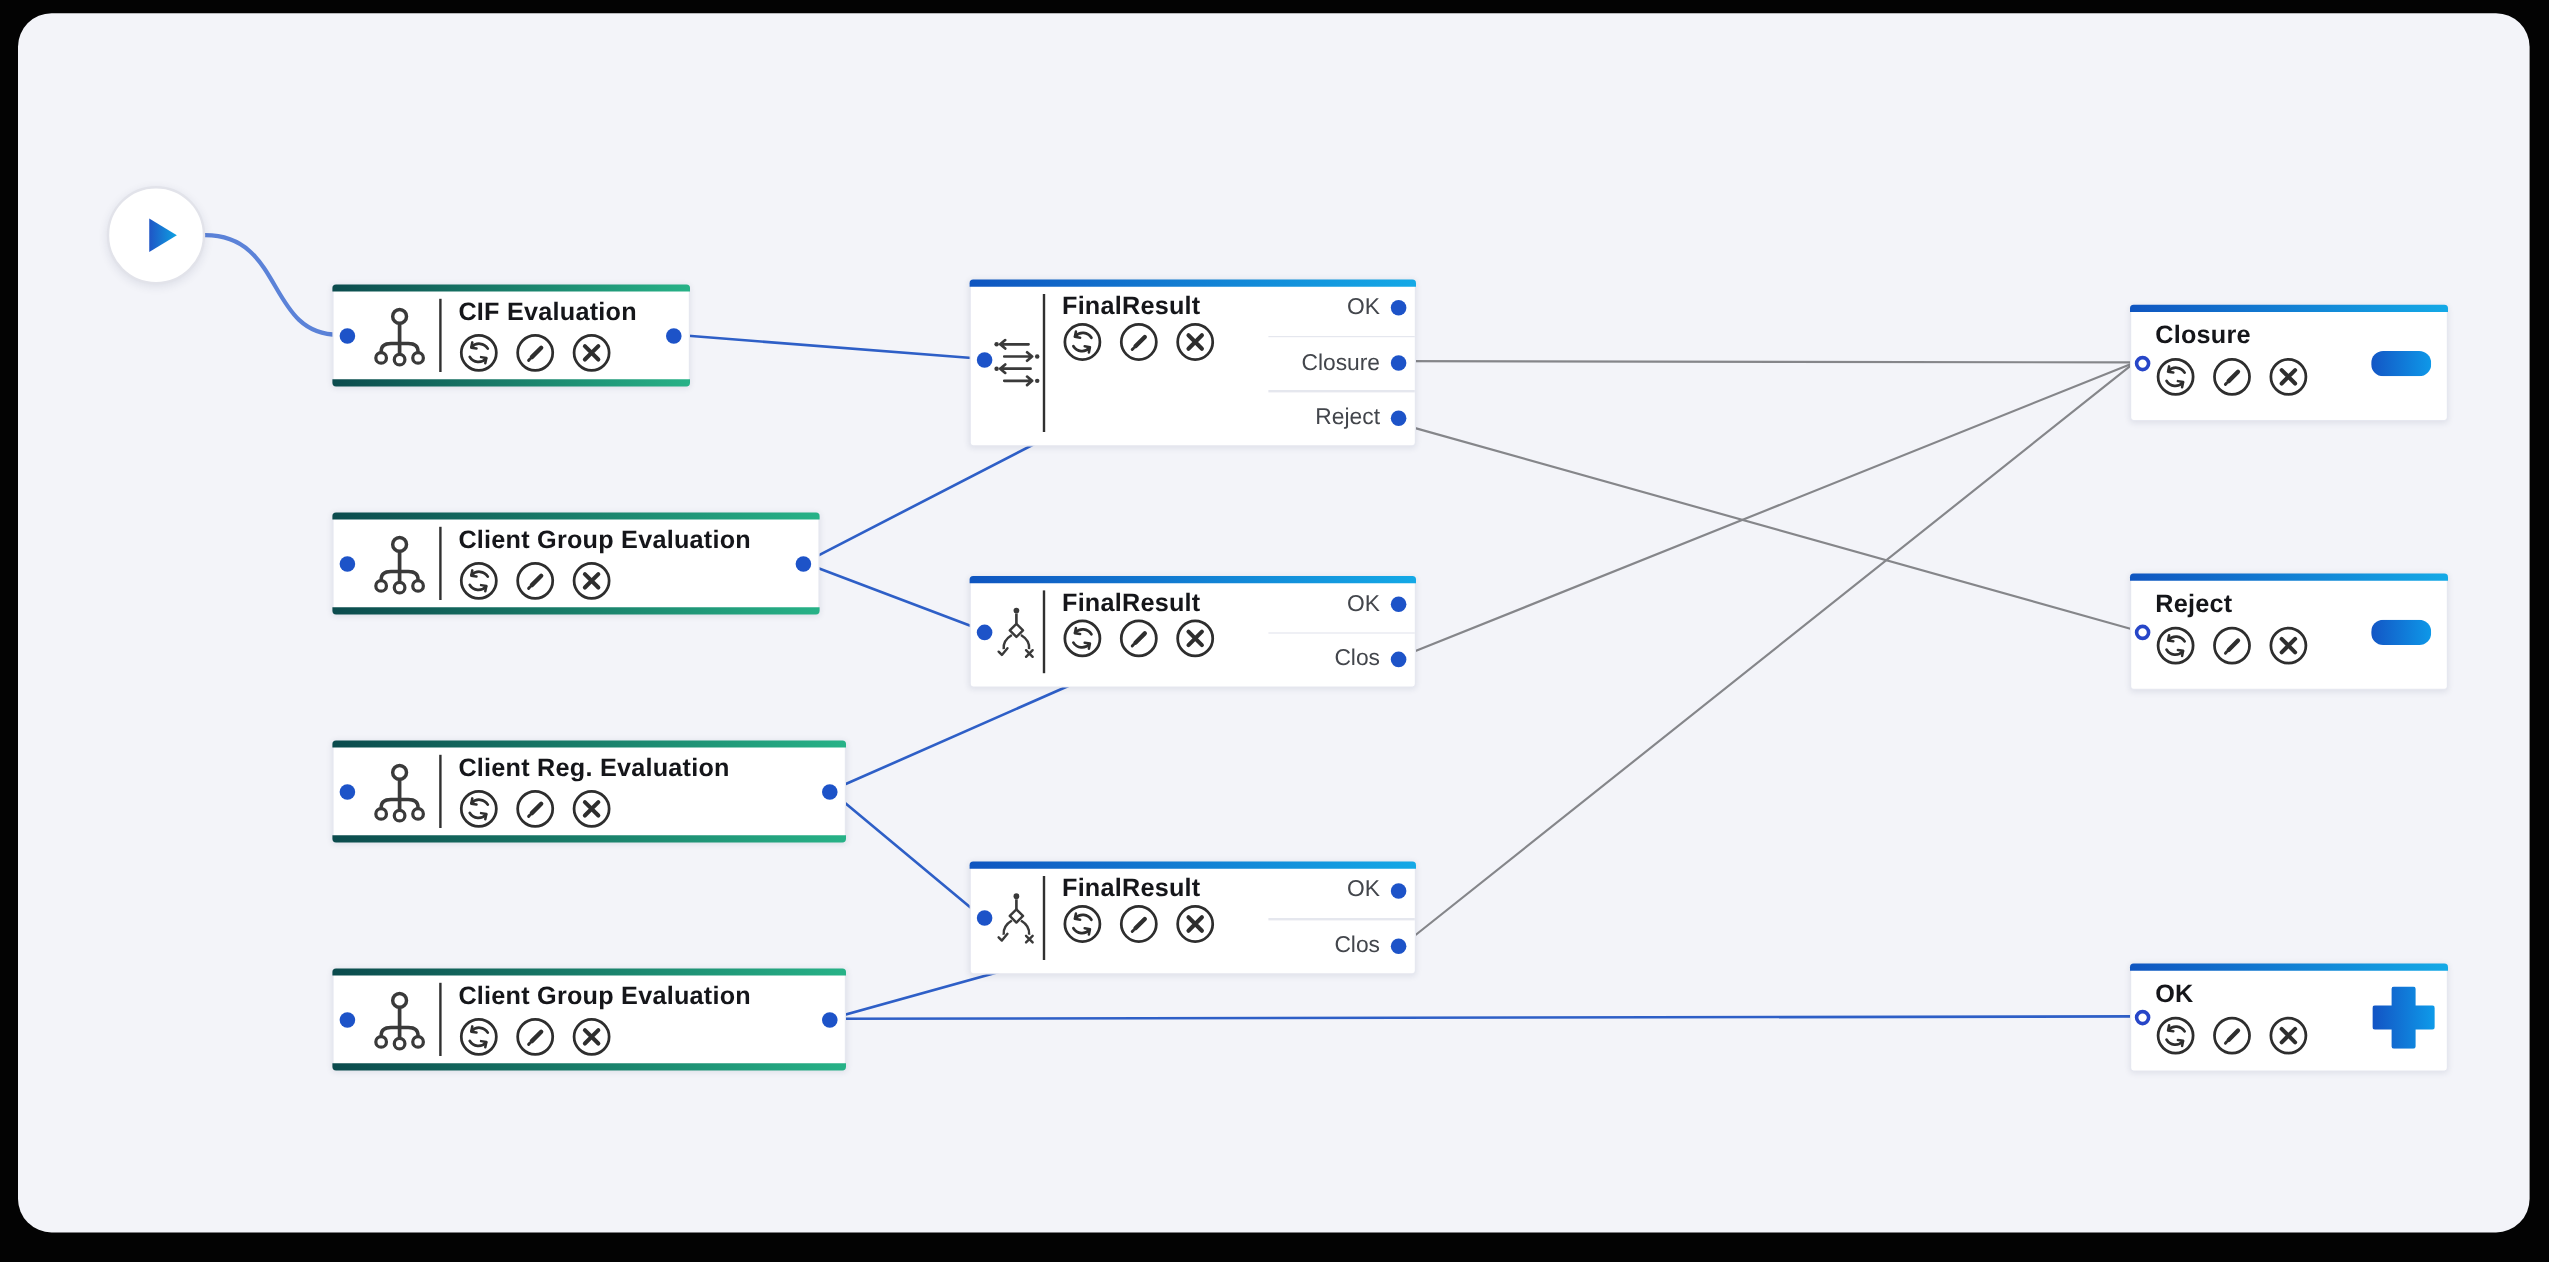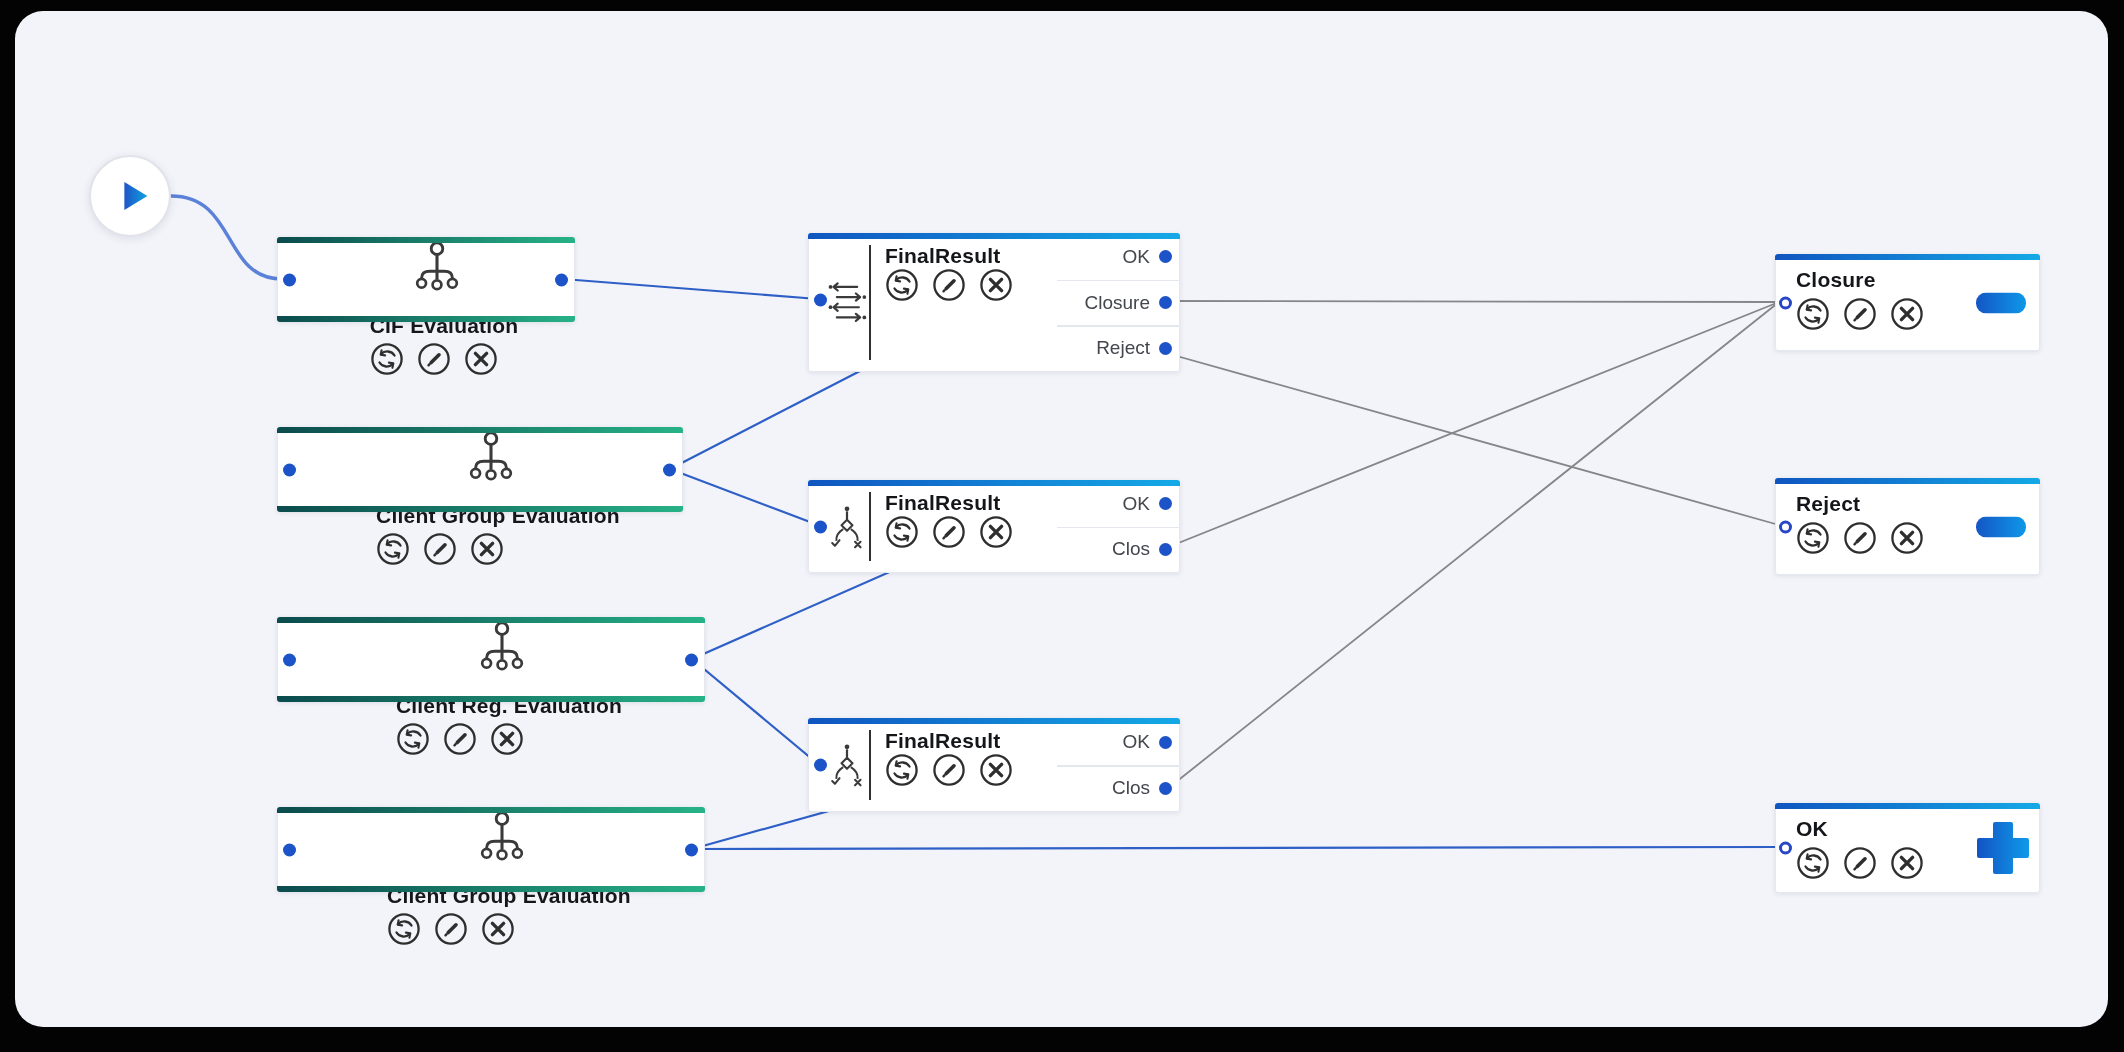--- a/index.html
+++ b/index.html
@@ -19,21 +19,21 @@
     border:1px solid #e6e8f0;border-radius:3px;
     box-shadow:0 1px 5px rgba(30,40,80,.10);
     box-sizing:border-box;
   }
   .bar{position:absolute;left:-1px;right:-1px;height:6px;z-index:3;}
   .bar.top{top:-1px;border-radius:3px 3px 0 0;}
   .bar.bottom{bottom:-1px;border-radius:0 0 3px 3px;}
   .bar.teal{background:linear-gradient(90deg,#0b4b4d,#27b287);}
   .bar.blu{background:linear-gradient(90deg,#0f55c0,#14a9e6);}
   .node-inner{display:flex;align-items:center;height:100%;}
-  .eval .node-inner{padding-left:22px;flex-direction:column;}
+  .eval .node-inner{padding-left:22px;}
   .fr .node-inner{padding-left:16px;align-items:center;}
   .icon-cell{display:flex;justify-content:center;align-items:center;flex:none;}
   .eval .icon-cell{width:66px;}
   .fr .icon-cell{width:44px;}
   .divider{width:2px;align-self:stretch;margin:11px 0;background:#303030;flex:none;}
   .content{display:flex;flex-direction:column;padding-left:14px;}
   .eval .content{justify-content:center;gap:4px;}
   .fr .content{justify-content:flex-start;padding-top:10px;gap:0;align-self:stretch;}
   .title{font-weight:bold;font-size:21px;color:#15161a;letter-spacing:.2px;white-space:nowrap;}
   .actions{display:flex;gap:13px;}

